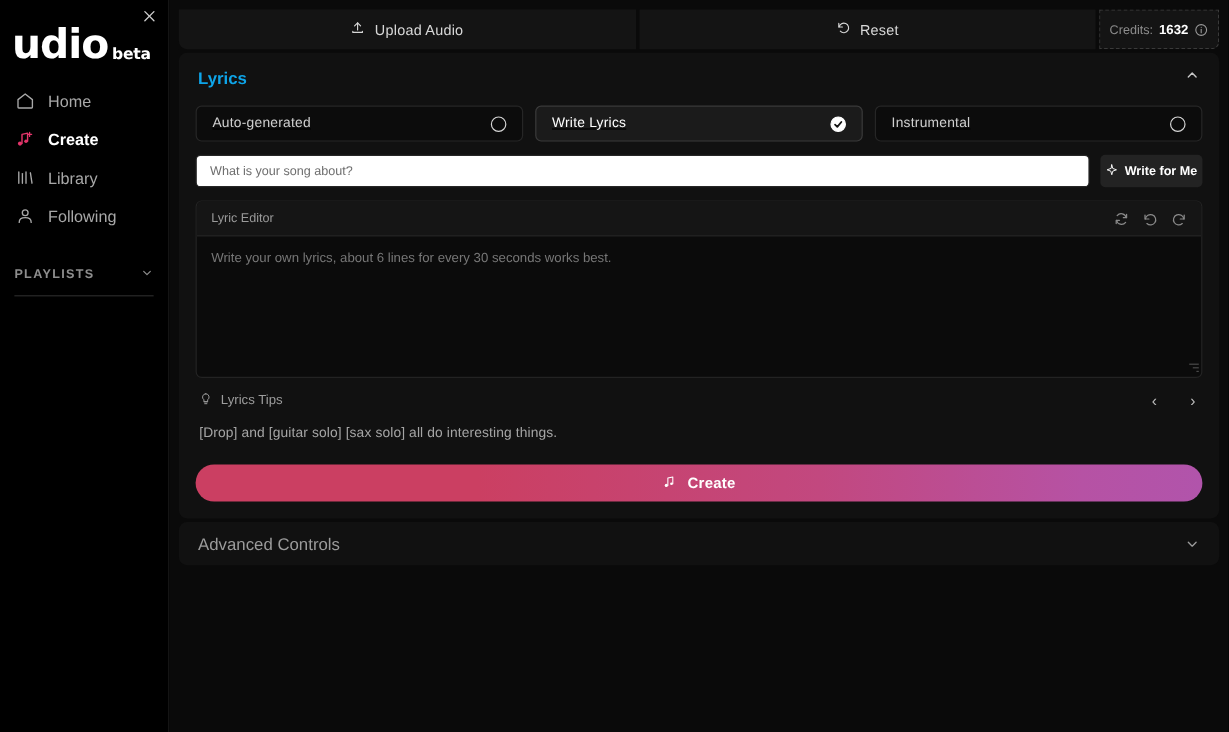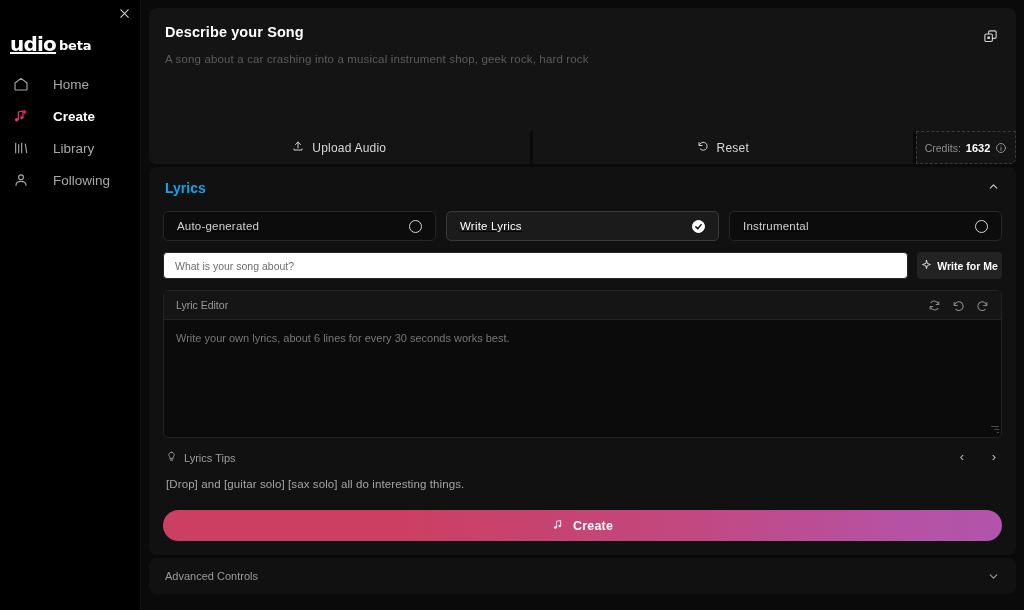--- a/index.html
+++ b/index.html
@@ -18,39 +18,38 @@
     border-right: 1px solid #141414;
     position: relative;
     padding-top: 8px;
   }
   .logo-row {
     display: flex; align-items: flex-end;
     padding: 10px 0 0 10px;
     height: 46px;
   }
   .logo-main {
-    font-size: 20px; font-weight: 700; color: #ffffff;
+    font-size: 34px; font-weight: 700; color: #ffffff;
     letter-spacing: -0.8px; line-height: 1;
     font-family: "DejaVu Sans", sans-serif;
-    text-decoration: underline;
   }
   .logo-beta {
     font-size: 13px; font-weight: 700; color: #ffffff;
     margin-left: 3px; margin-bottom: 1px; letter-spacing: -0.2px;
     font-family: "DejaVu Sans", sans-serif;
   }
   .close-x {
     position: absolute; top: 4px; right: 7px;
     width: 18px; height: 18px; color: #cfcfcf;
     display: flex; align-items: center; justify-content: center;
     cursor: pointer; font-size: 15px; line-height: 1;
   }
   .nav { margin-top: 14px; }
   .nav-item {
-    display: flex; align-items: center; gap: 24px;
+    display: flex; align-items: center; gap: 11px;
     height: 32px; padding: 0 0 0 12px;
     color: #a8a8a8; font-size: 13.5px; cursor: pointer;
     margin-bottom: 0px;
   }
   .nav-item.active { color: #ffffff; font-weight: 700; }
   .nav-item .ico { width: 17px; height: 17px; display: flex; align-items: center; justify-content: center; flex: 0 0 17px; }
   .nav-item .ico svg { display: block; }
   .playlists {
     margin-top: 26px; padding: 0 12px;
   }
@@ -181,21 +180,21 @@
     display: flex; align-items: center; justify-content: center; gap: 8px;
     color: #ffffff; font-size: 12.5px; font-weight: 700; cursor: pointer;
     letter-spacing: 0.2px;
   }
 
   .advanced {
     margin-top: 3px; background: #111111; border-radius: 7px;
     height: 36px; display: flex; align-items: center;
     justify-content: space-between; padding: 0 16px; cursor: pointer;
   }
-  .advanced-title { color: #9b9b9b; font-size: 11px; }
+  .advanced-title { color: #9b9b9b; font-size: 14px; }
   svg { stroke-linecap: round; stroke-linejoin: round; }
 </style>
 </head>
 <body>
 
 <div class="app">
 
   <aside class="sidebar">
     <div class="close-x">
       <svg width="13" height="13" viewBox="0 0 24 24" fill="none" stroke="currentColor" stroke-width="2">
@@ -247,35 +246,35 @@
         <span class="ico">
           <svg width="16" height="16" viewBox="0 0 24 24" fill="none" stroke="currentColor" stroke-width="1.7">
             <circle cx="12" cy="8" r="3.6"></circle>
               <path d="M4.5 20c0-4 3.4-6 7.5-6s7.5 2 7.5 6"></path>
           </svg>
         </span>
         <span>Following</span>
       </div>
     </nav>
 
+    <div class="playlists">
+      <div class="playlists-row">
+        <span>PLAYLISTS</span>
+        <span class="chev">
+          <svg width="11" height="11" viewBox="0 0 24 24" fill="none" stroke="currentColor" stroke-width="2.2">
+            <polyline points="6 9 12 15 18 9"></polyline>
+          </svg>
+        </span>
+      </div>
+      <div class="playlists-divider"></div>
+    </div>
   </aside>
 
   <main class="main">
 
-    <section class="describe">
-      <div class="describe-title">Describe your Song</div>
-      <div class="describe-sub">A song about a car crashing into a musical instrument shop, geek rock, hard rock</div>
-      <div class="expand-btn">
-        <svg width="15" height="15" viewBox="0 0 24 24" fill="none" stroke="currentColor" stroke-width="1.8">
-          <rect x="3" y="8" width="12" height="12" rx="2"></rect>
-          <path d="M9 8V5a2 2 0 0 1 2-2h8a2 2 0 0 1 2 2v8a2 2 0 0 1-2 2h-3"></path>
-          <rect x="7" y="12" width="4" height="4" fill="currentColor" stroke="none"></rect>
-        </svg>
-      </div>
-    </section>
 
     <section class="actions">
       <div class="act-btn">
         <span>
           <svg width="12" height="12" viewBox="0 0 24 24" fill="none" stroke="currentColor" stroke-width="1.9">
             <path d="M12 16V4"></path>
               <polyline points="7 9 12 4 17 9"></polyline>
               <path d="M4 18v2h16v-2"></path>
           </svg>
         </span>

